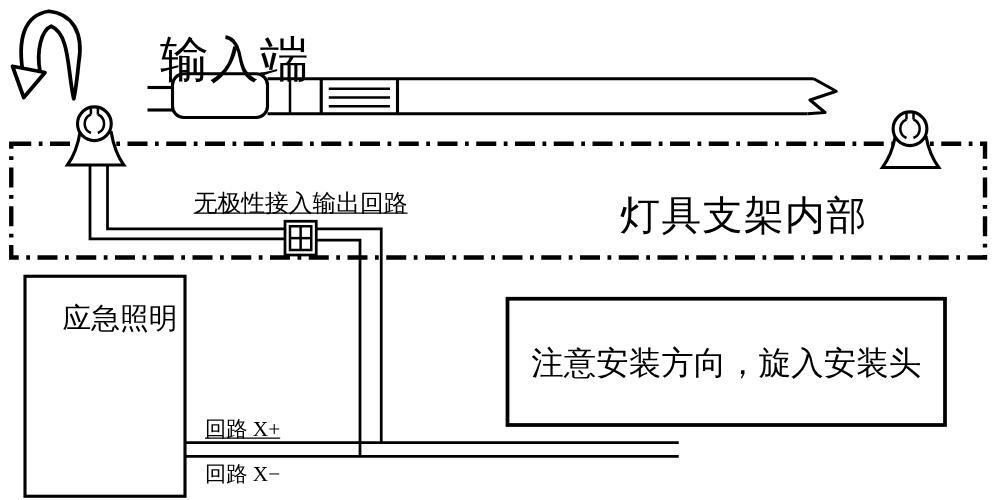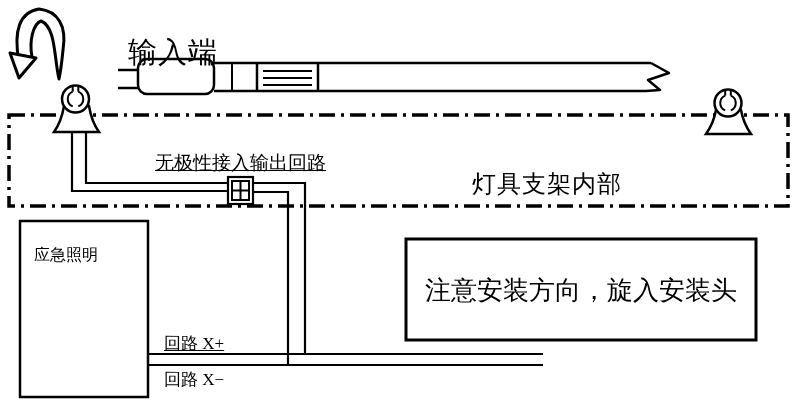--- a/index.html
+++ b/index.html
@@ -6,26 +6,26 @@
   .stage{
     position:relative;
     width:800px;height:400px;
     background:#ffffff;
     overflow:hidden;
     font-family:"Liberation Serif","DejaVu Serif",serif;
     color:#000000;
   }
   .stage svg{position:absolute;left:0;top:0;}
   .lbl{position:absolute;white-space:nowrap;color:#000;}
-  .lbl-input-end{left:128px;top:21px;font-size:29px;letter-spacing:1px;margin-top:12px;}
+  .lbl-input-end{left:128px;top:21px;font-size:39px;letter-spacing:1px;}
   .lbl-output-loop{left:155px;top:150px;font-size:19px;text-decoration:underline;}
-  .lbl-bracket{left:472px;top:151px;font-size:24px;letter-spacing:1px;margin-top:17px;}
+  .lbl-bracket{left:496px;top:151px;font-size:32px;letter-spacing:1px;}
   .dist-box-text{
-    position:absolute;left:2px;top:224px;width:128px;
-    text-align:center;font-size:16px;line-height:34px;padding-top:14px;
+    position:absolute;left:32px;top:224px;width:128px;
+    text-align:center;font-size:23px;line-height:34px;padding-top:14px;
   }
   .lbl-circuit-plus{left:164px;top:332px;font-size:17px;text-decoration:underline;}
   .lbl-circuit-minus{left:164px;top:368px;font-size:17px;}
   .note-text{
     position:absolute;left:406px;top:241px;width:350px;height:99px;
     display:flex;flex-direction:column;justify-content:center;align-items:center;
     font-size:26px;line-height:35px;text-align:center;
   }
 </style>
 </head>

